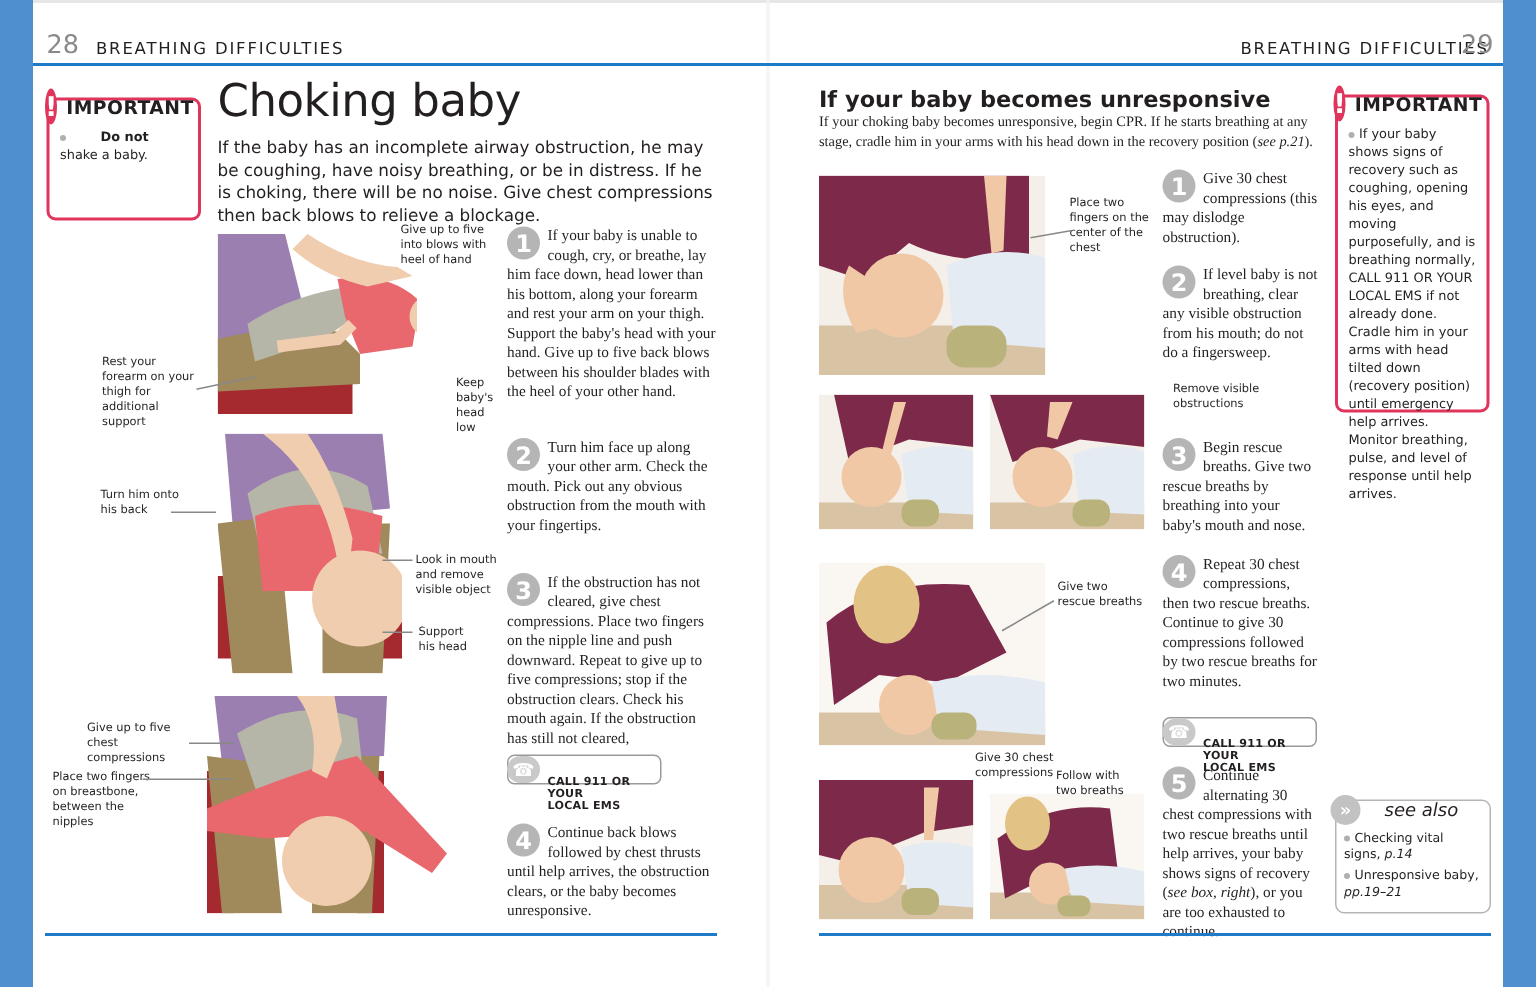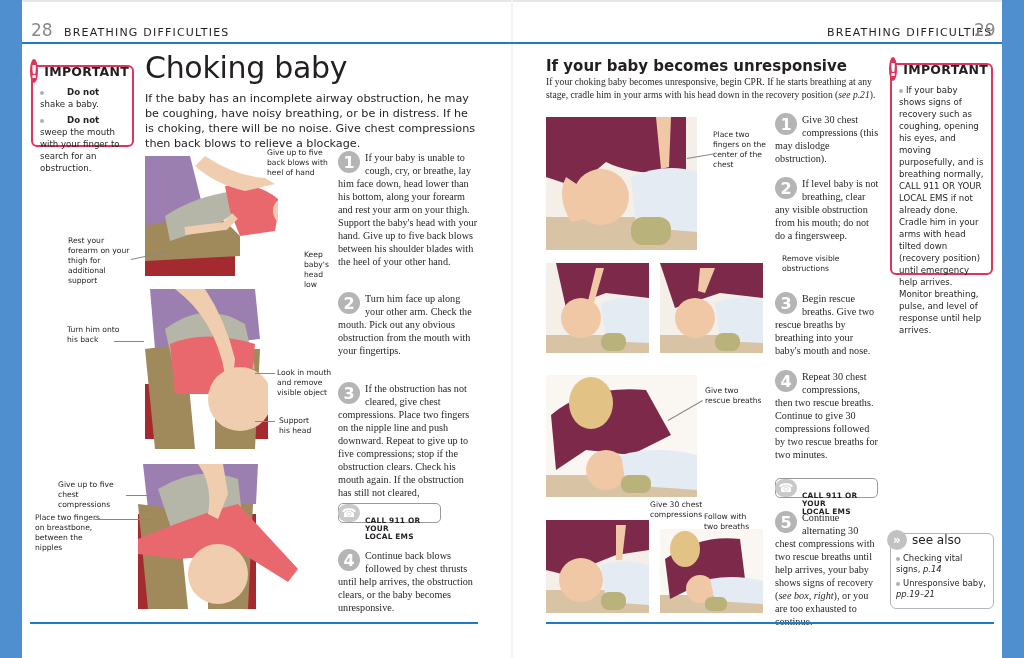--- a/index.html
+++ b/index.html
@@ -46,21 +46,21 @@
 
   .sub-title { position: absolute; left: 546px; top: 57px; font-size: 15px; font-family: "DejaVu Sans", sans-serif; }
   .sub-intro { position: absolute; left: 546px; top: 75px; width: 335px; font-size: 9.6px; line-height: 13px; font-family: "Liberation Serif", serif; }
   .it { font-style: italic; }
 
   .photo { position: absolute; overflow: hidden; }
 
   .seealso { position: absolute; left: 890px; top: 533px; width: 104px; height: 76px; border: 1px solid #b5b5b5; border-radius: 6px; padding: 4px 5px; background: #fff; }
   .sa-head { display: flex; align-items: center; margin-left: -9px; margin-top: -8px; }
   .sa-icon { width: 20px; height: 20px; border-radius: 50%; background: #c2c2c2; color: #fff; font-size: 12px; font-weight: bold; display: flex; align-items: center; justify-content: center; font-family: "DejaVu Sans", sans-serif; }
-  .sa-title { font-size: 12px; margin-left: 5px; font-family: "DejaVu Sans", sans-serif; }
+  .sa-title { font-style: italic; font-size: 12px; margin-left: 16px; font-family: "DejaVu Sans", sans-serif; }
   .sa-item { font-size: 8.4px; line-height: 11px; margin-top: 3px; font-family: "DejaVu Sans", sans-serif; cursor: pointer; }
 </style>
 </head>
 <body>
 
 <div class="edge-left"></div>
 <div class="edge-right"></div>
 <div class="top-strip"></div>
 <div class="gutter"></div>
 
@@ -70,40 +70,39 @@
 <div class="section-label" style="left:64px;">BREATHING DIFFICULTIES</div>
 <div class="section-label" style="left:827px;">BREATHING DIFFICULTIES</div>
 <div class="page-num" style="left:974px;">29</div>
 
 <div class="important-box" style="left:31px; top:65px; width:103px; height:82px;">
   <div class="imp-head">
     <div class="imp-icon">!</div>
     <div class="imp-title">IMPORTANT</div>
   </div>
   <div class="imp-item"><span class="dot"></span><span class="bold">Do not</span><span> shake a baby.</span></div>
-  <div class="imp-item"><span class="dot"></span><span class="bold">Do not</span><span> sweep the mouth with your finger to search for an obstruction.</span></div>
 </div>
 
 <h1 class="title">Choking baby</h1>
 <p class="intro">If the baby has an incomplete airway obstruction, he may be coughing, have noisy breathing, or be in distress. If he is choking, there will be no noise. Give chest compressions then back blows to relieve a blockage.</p>
 
 <div class="illus" style="left:145px; top:156px; width:133px; height:120px;">
   <svg width="133" height="120" viewBox="0 0 133 120">
     <rect x="0" y="0" width="133" height="120" fill="#ffffff"></rect>
     <path d="M0 0 L45 0 L60 60 L40 90 L0 90 Z" fill="#9b7fb0"></path>
     <rect x="0" y="100" width="90" height="20" fill="#a52a2f"></rect>
     <path d="M0 70 Q40 60 80 65 L95 80 L95 100 L0 105 Z" fill="#a08a5c"></path>
     <path d="M20 60 Q50 40 90 35 L100 50 L70 70 L25 85 Z" fill="#b5b5a8"></path>
     <path d="M80 30 Q115 25 135 45 L130 75 L95 80 L85 55 Z" fill="#e8686e"></path>
     <circle cx="142" cy="55" r="14" fill="#f1cdb0"></circle>
     <path d="M60 0 Q90 20 120 22 L130 28 L100 35 Q70 28 50 10 Z" fill="#f1cdb0"></path>
     <path d="M40 75 L80 70 L90 60" stroke="#f1cdb0" stroke-width="8" fill="none"></path>
   </svg>
 </div>
-<div class="callout" style="left:267px; top:148px; width:62px;">Give up to five back blows with heel of hand</div>
+<div class="callout" style="left:267px; top:148px; width:62px;">Give up to five into blows with heel of hand</div>
 <div class="callout" style="left:68px; top:236px; width:68px;">Rest your forearm on your thigh for additional support</div>
 <div class="leader" style="left:131px; top:259px; width:40px; transform: rotate(-12deg);"></div>
 <div class="callout" style="left:304px; top:250px; width:34px;">Keep baby's head low</div>
 
 <div class="illus" style="left:145px; top:289px; width:123px; height:160px;">
   <svg width="123" height="160" viewBox="0 0 123 160">
     <rect x="0" y="0" width="123" height="160" fill="#ffffff"></rect>
     <rect x="0" y="95" width="18" height="55" fill="#a52a2f"></rect>
     <rect x="108" y="95" width="15" height="55" fill="#a52a2f"></rect>
     <path d="M5 0 L110 0 L115 50 L10 60 Z" fill="#9b7fb0"></path>

